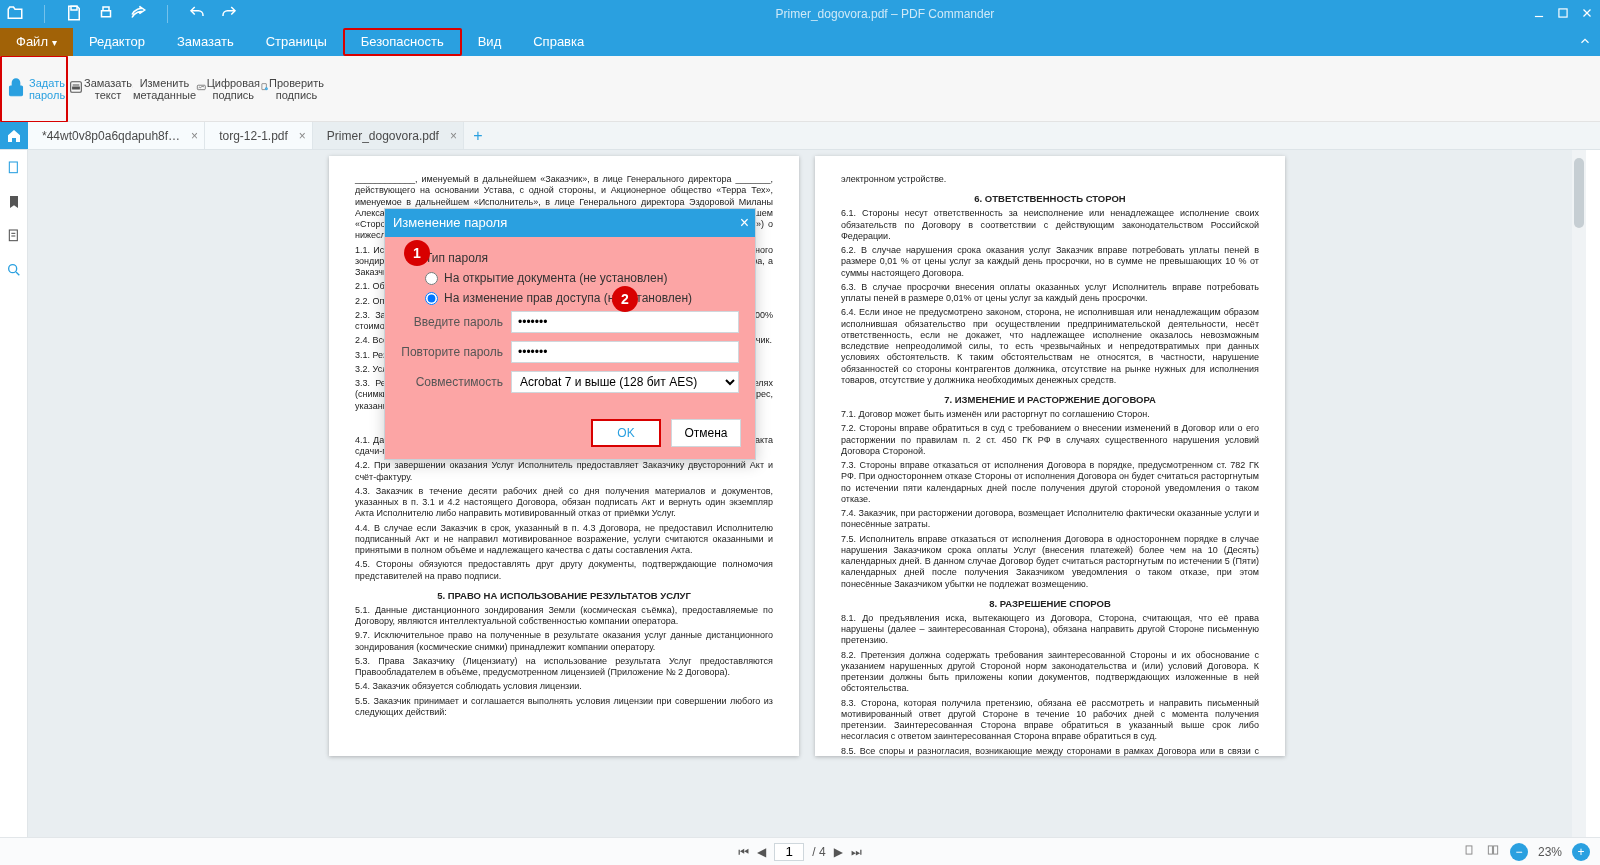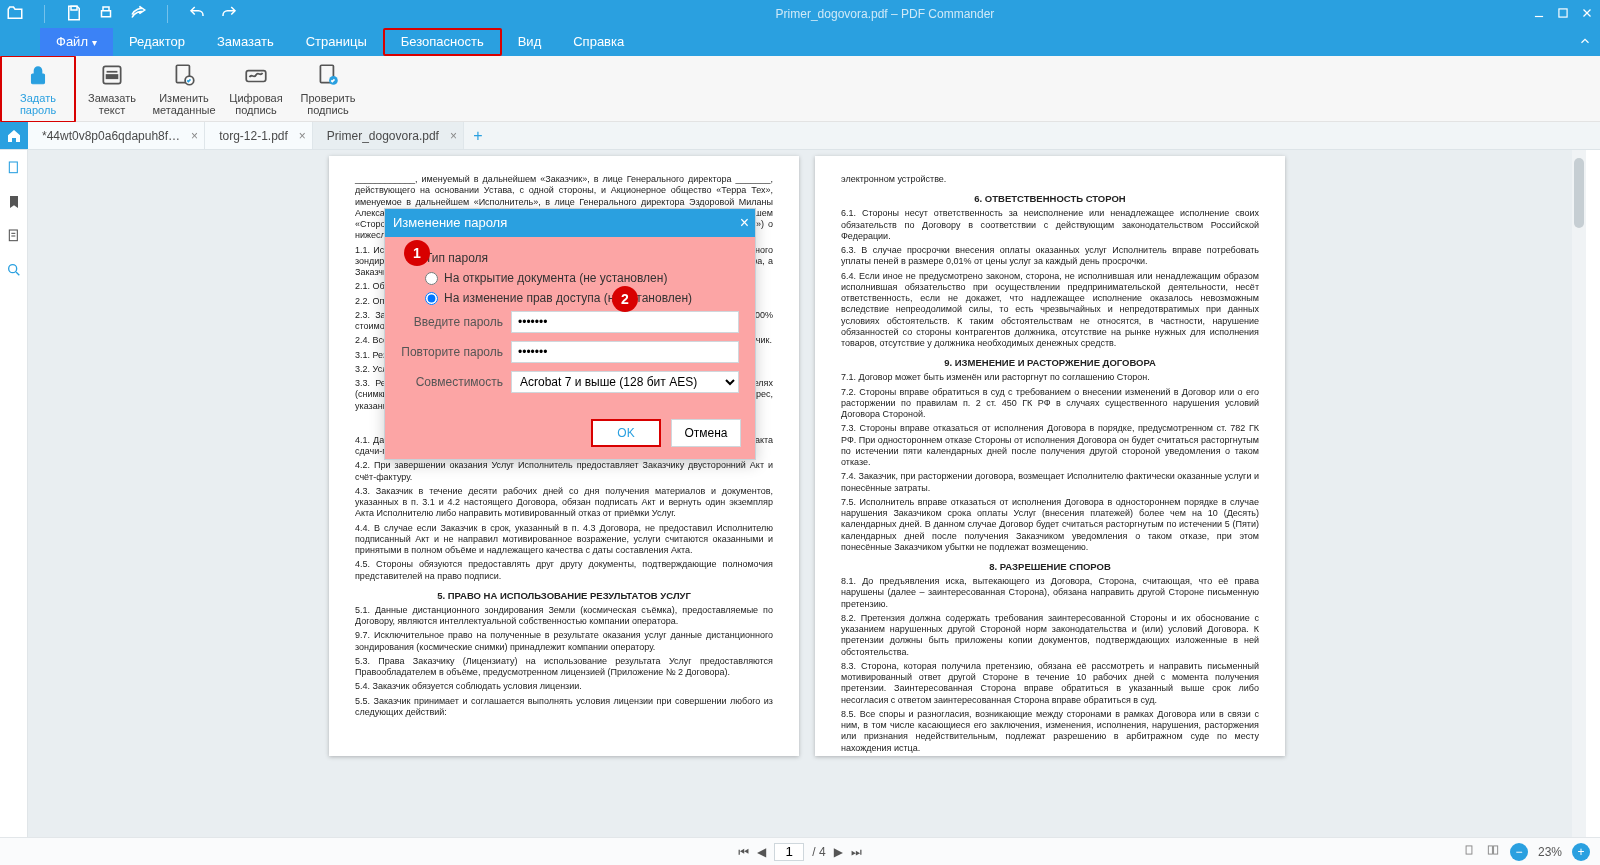--- a/index.html
+++ b/index.html
@@ -10,29 +10,29 @@
 .titlebar .tb-left { display: flex; gap: 14px; align-items: center; }
 .titlebar .tb-left svg { width: 18px; height: 18px; }
 .titlebar .tb-center { flex: 1; text-align: center; color: #cfe9f7; }
 .titlebar .tb-right { display: flex; gap: 10px; align-items: center; }
 .titlebar .tb-right svg { width: 14px; height: 14px; }
 .tb-sep { width: 1px; height: 18px; background: rgba(255,255,255,.35); margin: 0 6px; }
 
 
 .menubar { height: 28px; background: #2aa0e0; display: flex; align-items: center; color: #fff; font-size: 13px; position: relative; }
 .menubar .menu-item { padding: 0 16px; height: 28px; line-height: 28px; cursor: pointer; }
-.menubar .menu-item.file { background: #3b82f6; position: relative; margin-left: 40px; }
+.menubar .menu-item.file { background: #a16207; position: relative; }
 .menubar .menu-item.file::after { content: "▾"; font-size: 10px; margin-left: 4px; }
 .menubar .menu-item.highlight { border: 2px solid #d80000; border-radius: 2px; line-height: 24px; }
 .menubar .chev { position: absolute; right: 8px; top: 6px; color: #fff; }
 .menubar .chev svg { width: 14px; height: 14px; }
 
 
 .ribbon { height: 66px; background: #f7f7f7; border-bottom: 1px solid #e3e3e3; display: flex; align-items: center; }
-.ribbon-btn { width: 72px; height: 64px; display: flex; flex-direction: column; align-items: center; justify-content: center; font-size: 11px; color: #444; text-align: center; line-height: 12px; cursor: pointer; }
+.ribbon-btn { width: 64px; height: 64px; display: flex; flex-direction: row; align-items: center; justify-content: center; font-size: 11px; color: #444; text-align: center; line-height: 12px; cursor: pointer; }
 .ribbon-btn svg { width: 26px; height: 26px; margin-bottom: 4px; }
 .ribbon-btn.active { color: #2aa0e0; }
 .ribbon-btn.active svg path, .ribbon-btn.active svg rect { stroke: #2aa0e0; fill: #2aa0e0; }
 .ribbon-hi { border: 2px solid #d80000; border-radius: 2px; }
 
 
 .tabs-row { height: 28px; background: #f1f5f7; border-bottom: 1px solid #dde4e8; display: flex; align-items: stretch; }
 .tabs-row .home-btn { width: 28px; background: #2aa0e0; display:flex;align-items:center;justify-content:center; }
 .tabs-row .home-btn svg { width:16px;height:16px; }
 .tab { padding: 0 24px 0 14px; border-right: 1px solid #dfe6ea; display: flex; align-items: center; font-size: 12px; color: #4a4a4a; position: relative; background:#f7fbfd; }
@@ -246,23 +246,24 @@
       <p>5.1.   Данные дистанционного зондирования Земли (космическая съёмка), предоставляемые по Договору, являются интеллектуальной собственностью компании оператора.</p>
       <p>9.7.   Исключительное право на полученные в результате оказания услуг данные дистанционного зондирования (космические снимки) принадлежит компании оператору.</p>
       <p>5.3.   Права Заказчику (Лицензиату) на использование результата Услуг предоставляются Правообладателем в объёме, предусмотренном лицензией (Приложение № 2 Договора).</p>
       <p>5.4.   Заказчик обязуется соблюдать условия лицензии.</p>
       <p>5.5.   Заказчик принимает и соглашается выполнять условия лицензии при совершении любого из следующих действий:</p>
     </div>
     <div class="page">
       <p>электронном устройстве.</p>
       <h4>6.  ОТВЕТСТВЕННОСТЬ СТОРОН</h4>
       <p>6.1.   Стороны несут ответственность за неисполнение или ненадлежащее исполнение своих обязательств по Договору в соответствии с действующим законодательством Российской Федерации.</p>
+      <p>6.2.   В случае нарушения срока оказания услуг Заказчик вправе потребовать уплаты пеней в размере 0,01 % от цены услуг за каждый день просрочки, но в сумме не превышающих 10 % от суммы настоящего Договора.</p>
       <p>6.3.   В случае просрочки внесения оплаты оказанных услуг Исполнитель вправе потребовать уплаты пеней в размере 0,01% от цены услуг за каждый день просрочки.</p>
       <p>6.4.   Если иное не предусмотрено законом, сторона, не исполнившая или ненадлежащим образом исполнившая обязательство при осуществлении предпринимательской деятельности, несёт ответственность, если не докажет, что надлежащее исполнение оказалось невозможным вследствие непреодолимой силы, то есть чрезвычайных и непредотвратимых при данных условиях обстоятельств. К таким обстоятельствам не относятся, в частности, нарушение обязанностей со стороны контрагентов должника, отсутствие на рынке нужных для исполнения товаров, отсутствие у должника необходимых денежных средств.</p>
-      <h4>9.  ИЗМЕНЕНИЕ И РАСТОРЖЕНИЕ ДОГОВОРА</h4>
+      <h4>7.  ИЗМЕНЕНИЕ И РАСТОРЖЕНИЕ ДОГОВОРА</h4>
       <p>7.1.   Договор может быть изменён или расторгнут по соглашению Сторон.</p>
       <p>7.2.   Стороны вправе обратиться в суд с требованием о внесении изменений в Договор или о его расторжении по правилам п. 2 ст. 450 ГК РФ в случаях существенного нарушения условий Договора Стороной.</p>
       <p>7.3.   Стороны вправе отказаться от исполнения Договора в порядке, предусмотренном ст. 782 ГК РФ. При одностороннем отказе Стороны от исполнения Договора он будет считаться расторгнутым по истечении пяти календарных дней после получения другой стороной уведомления о таком отказе.</p>
       <p>7.4.   Заказчик, при расторжении договора, возмещает Исполнителю фактически оказанные услуги и понесённые затраты.</p>
       <p>7.5.   Исполнитель вправе отказаться от исполнения Договора в одностороннем порядке в случае нарушения Заказчиком срока оплаты Услуг (внесения платежей) более чем на 10 (Десять) календарных дней. В данном случае Договор будет считаться расторгнутым по истечении 5 (Пяти) календарных дней после получения Заказчиком уведомления о таком отказе, при этом понесённые Заказчиком убытки не подлежат возмещению.</p>
       <h4>8.  РАЗРЕШЕНИЕ СПОРОВ</h4>
       <p>8.1.   До предъявления иска, вытекающего из Договора, Сторона, считающая, что её права нарушены (далее – заинтересованная Сторона), обязана направить другой Стороне письменную претензию.</p>
       <p>8.2.   Претензия должна содержать требования заинтересованной Стороны и их обоснование с указанием нарушенных другой Стороной норм законодательства и (или) условий Договора. К претензии должны быть приложены копии документов, подтверждающих изложенные в ней обстоятельства.</p>
       <p>8.3.   Сторона, которая получила претензию, обязана её рассмотреть и направить письменный мотивированный ответ другой Стороне в течение 10 рабочих дней с момента получения претензии. Заинтересованная Сторона вправе обратиться в указанный выше срок либо несогласия с ответом заинтересованная Сторона вправе обратиться в суд.</p>
       <p>8.5.   Все споры и разногласия, возникающие между сторонами в рамках Договора или в связи с ним, в том числе касающиеся его заключения, изменения, исполнения, нарушения, расторжения или признания недействительным, подлежат разрешению в арбитражном суде по месту нахождения истца.</p>

